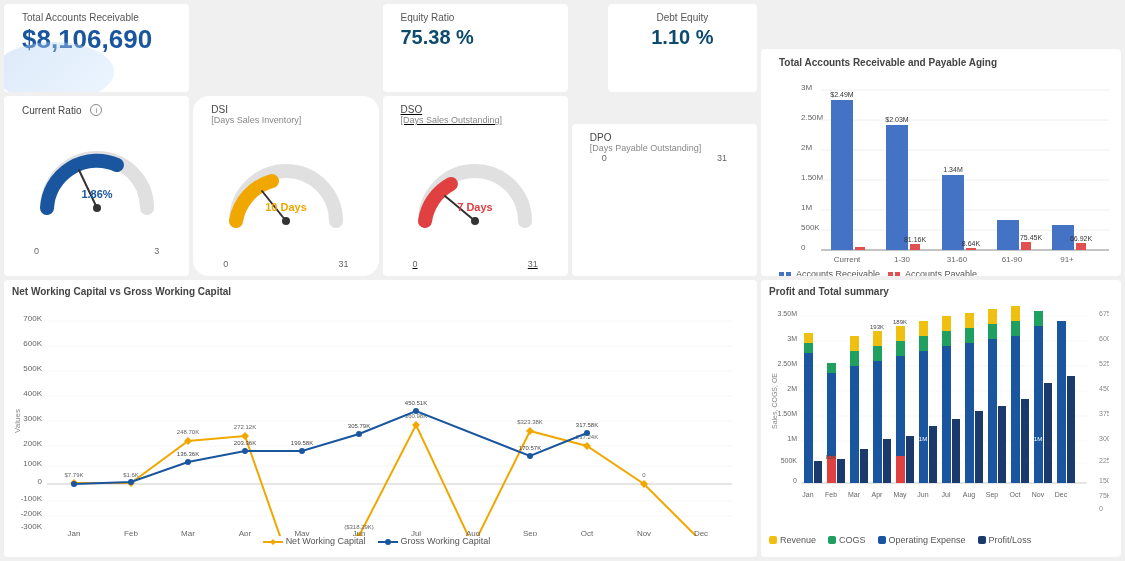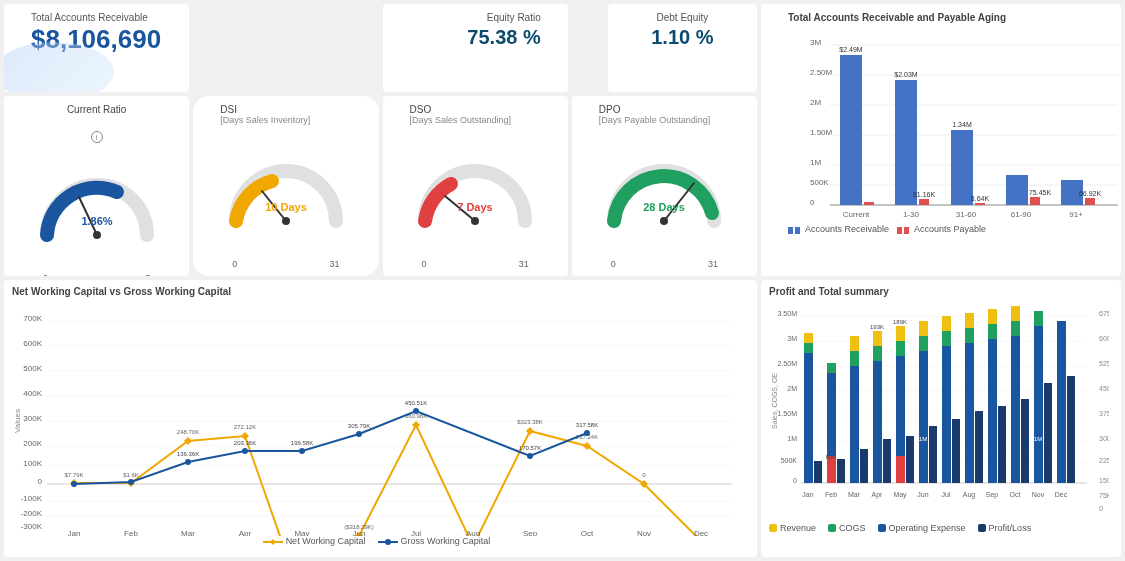--- a/index.html
+++ b/index.html
@@ -15,36 +15,36 @@
       display: grid;
       grid-template-columns: 1fr 1fr 1fr 1fr 360px;
       grid-template-rows: 88px 180px 1fr;
       gap: 4px;
       padding: 4px;
       height: 561px;
     }
     .card {
       background: #fff;
       border-radius: 4px;
-      padding: 8px 27px;
+      padding: 8px 18px;
       position: relative;
       overflow: hidden;
     }
     
     .kpi-tar { grid-column: 1; grid-row: 1; }
     .kpi-tap { grid-column: 2; grid-row: 1; }
     .kpi-er { grid-column: 3; grid-row: 1; }
     .kpi-de { grid-column: 4; grid-row: 1; margin-left: 36px; }
-    .chart-aging { grid-column: 5; grid-row: 1 / 3; }
+    .chart-aging { grid-column: 5; grid-row: 1 / 3; margin-top: 45px; }
 
     
     .gauge-cr { grid-column: 1; grid-row: 2; }
     .gauge-dsi { grid-column: 2; grid-row: 2; border-radius: 16px; }
-    .gauge-dso { grid-column: 3; grid-row: 2; }
-    .gauge-dpo { grid-column: 4; grid-row: 2; }
+    .gauge-dso { grid-column: 3; grid-row: 2; text-decoration: underline; }
+    .gauge-dpo { grid-column: 4; grid-row: 2; margin-top: 28px; }
 
     
     .chart-nwc { grid-column: 1 / 5; grid-row: 3; }
     .chart-pl { grid-column: 5; grid-row: 3; }
 
     
     .kpi-label {
       font-size: 10px;
       color: #555;
       margin-bottom: 2px;
@@ -139,21 +139,21 @@
 
 <div class="dashboard">
 
   <div class="card kpi-tar">
     <div class="kpi-bg-blue"></div>
     <div class="kpi-label">Total Accounts Receivable</div>
     <div class="kpi-value-blue">$8,106,690</div>
   </div>
 
 
-  <div class="card kpi-er" style="text-align:right;">
+  <div class="card kpi-er" style="text-align:left;">
     <div class="kpi-label">Equity Ratio</div>
     <div class="kpi-value-dark">75.38 %</div>
   </div>
 
   <div class="card kpi-de" style="text-align:center;">
     <div class="kpi-label">Debt Equity</div>
     <div class="kpi-value-dark">1.10 %</div>
   </div>
 
   <div class="card chart-aging">
@@ -223,21 +223,21 @@
         <svg width="14" height="10">
             <rect x="0" y="3" width="5" height="7" fill="#e05050"></rect>
             <rect x="7" y="3" width="5" height="7" fill="#e05050"></rect>
           </svg>
         <span>Accounts Payable</span>
       </span>
     </div>
   </div>
 
   <div class="card gauge-cr">
-    <div style="font-size:10px;color:#444;display:flex;align-items:center;gap:16px;flex-direction:column;">
+    <div style="font-size:10px;color:#444;display:flex;align-items:center;gap:9px;">
       <span>Current Ratio</span>
       <span class="info-icon">i</span>
     </div>
     <div class="gauge-container">
       <svg width="120" height="70" class="gauge-svg">
 
         <path d="M 10,60 A 50,50 0 0 1 110,60" fill="none" stroke="#e0e0e0" stroke-width="14" stroke-linecap="round"></path>
 
         <path d="M 10,60 A 50,50 0 0 1 80,17" fill="none" stroke="#1a56a0" stroke-width="14" stroke-linecap="round"></path>
 
@@ -285,30 +285,20 @@
     </div>
     <div class="gauge-range">
       <span>0</span>
       <span>31</span>
     </div>
   </div>
 
   <div class="card gauge-dpo">
     <div style="font-size:10px;color:#444;">DPO</div>
     <div class="gauge-subtitle">[Days Payable Outstanding]</div>
-    <div class="gauge-container">
-      <svg width="120" height="70" class="gauge-svg">
-        <path d="M 10,60 A 50,50 0 0 1 110,60" fill="none" stroke="#e0e0e0" stroke-width="14" stroke-linecap="round"></path>
-
-        <path d="M 10,60 A 50,50 0 0 1 108,52" fill="none" stroke="#20a060" stroke-width="14" stroke-linecap="round"></path>
-        <line x1="60" y1="60" x2="90" y2="22" stroke="#333" stroke-width="2" stroke-linecap="round"></line>
-        <circle cx="60" cy="60" r="4" fill="#333"></circle>
-        <text x="60" y="50" font-size="11" font-weight="700" fill="#20a060" text-anchor="middle">28 Days</text>
-      </svg>
-    </div>
     <div class="gauge-range">
       <span>0</span>
       <span>31</span>
     </div>
   </div>
 
   <div class="card chart-nwc" style="padding:6px 8px;">
     <div class="chart-title">Net Working Capital vs Gross Working Capital</div>
     <svg width="740" height="235" style="display:block;">
 
@@ -530,21 +520,21 @@
       <text x="131" y="196" font-size="7" fill="#666" text-anchor="middle">May</text>
       <text x="154" y="196" font-size="7" fill="#666" text-anchor="middle">Jun</text>
       <text x="177" y="196" font-size="7" fill="#666" text-anchor="middle">Jul</text>
       <text x="200" y="196" font-size="7" fill="#666" text-anchor="middle">Aug</text>
       <text x="223" y="196" font-size="7" fill="#666" text-anchor="middle">Sep</text>
       <text x="246" y="196" font-size="7" fill="#666" text-anchor="middle">Oct</text>
       <text x="269" y="196" font-size="7" fill="#666" text-anchor="middle">Nov</text>
       <text x="292" y="196" font-size="7" fill="#666" text-anchor="middle">Dec</text>
     </svg>
 
-    <div style="display:flex;flex-wrap:wrap;gap:4px;margin-top:2px;">
+    <div style="display:flex;flex-wrap:wrap;gap:4px;margin-top:14px;">
       <span class="legend-item">
         <span class="legend-dot" style="background:#f0c010;"></span>
         <span>Revenue</span>
       </span>
       <span class="legend-item">
         <span class="legend-dot" style="background:#20a060;"></span>
         <span>COGS</span>
       </span>
       <span class="legend-item">
         <span class="legend-dot" style="background:#1a56a0;"></span>

